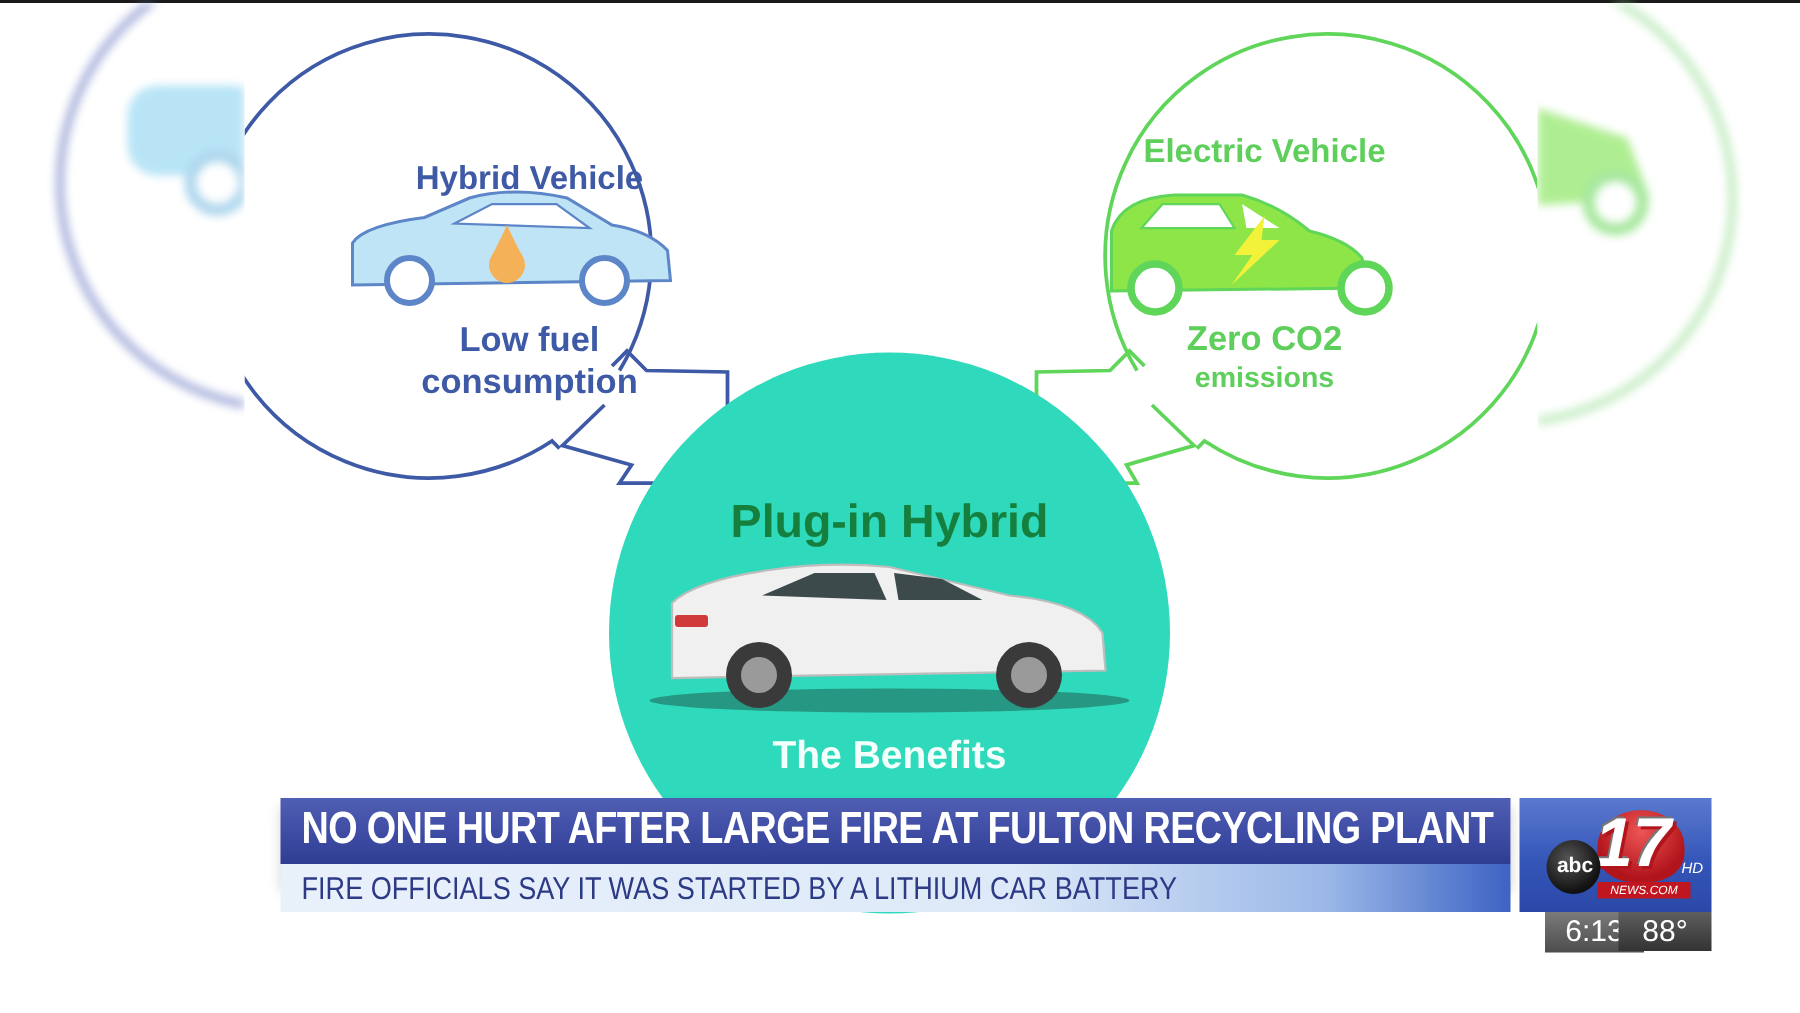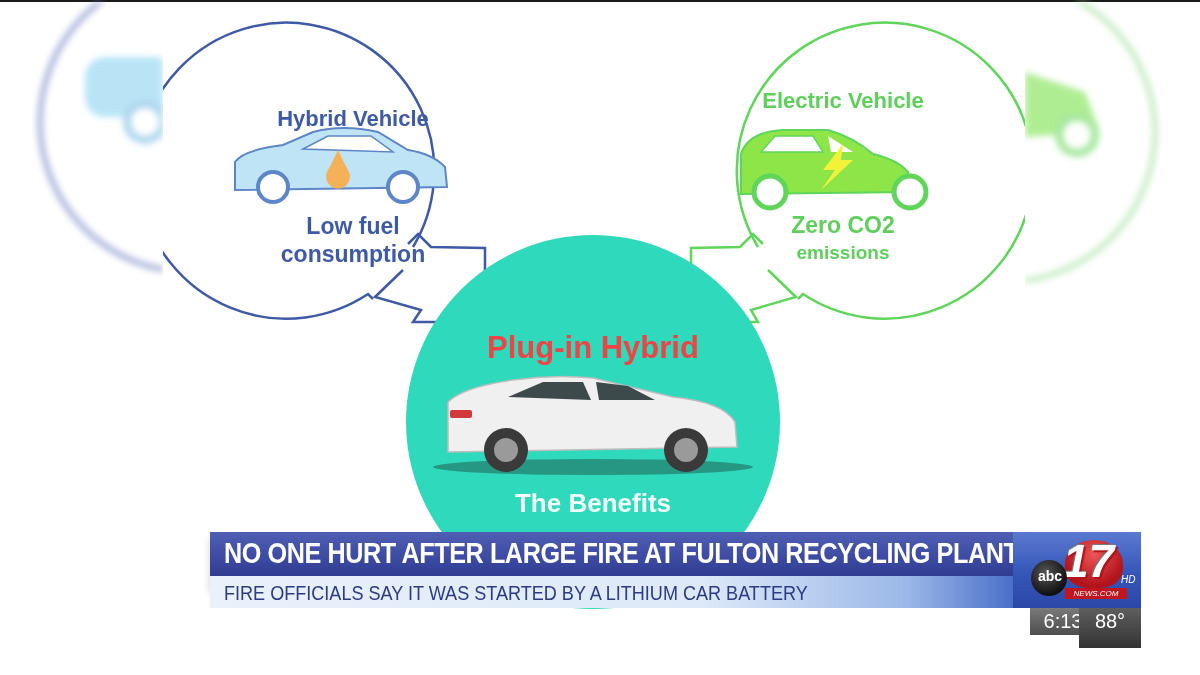--- a/index.html
+++ b/index.html
@@ -9,36 +9,36 @@
   .blur-left{left:0;width:163px;}
   .blur-right{left:1025px;width:175px;}
   .frame{position:absolute;left:163px;top:2px;width:862px;height:673px;background:#fff;overflow:hidden;}
   svg{display:block;}
   .lbl{position:absolute;font-weight:bold;text-align:center;white-space:nowrap;}
   .hybrid-title{left:60px;top:104px;width:260px;font-size:22px;color:#3e5aa6;}
   .hybrid-sub{left:60px;top:210px;width:260px;font-size:23px;line-height:28px;color:#3e5aa6;}
   .ev-title{left:545px;top:86px;width:270px;font-size:22px;color:#5fcf5c;}
   .ev-sub1{left:545px;top:210px;width:270px;font-size:23px;color:#5fcf5c;}
   .ev-sub2{left:545px;top:240px;width:270px;font-size:19px;color:#5fcf5c;}
-  .phev-title{left:240px;top:328px;width:380px;font-size:31px;color:#ef4444;}
+  .phev-title{left:240px;top:328px;width:380px;font-size:31px;color:#15803d;}
   .phev-sub{left:240px;top:486px;width:380px;font-size:26px;color:#f2fffb;}
-  .lower-third{position:absolute;left:210px;top:532px;width:820px;height:56px;box-shadow:0 6px 8px rgba(0,0,0,.18);}
+  .lower-third{position:absolute;left:187px;top:532px;width:820px;height:56px;box-shadow:0 6px 8px rgba(0,0,0,.18);}
   .headline-bar{position:absolute;left:0;top:0;width:820px;height:44px;background:linear-gradient(180deg,#4f5fb3 0%,#3c4aa2 60%,#2f3c90 100%);}
   .headline{position:absolute;left:14px;top:4px;font-family:"Liberation Sans",sans-serif;font-weight:bold;font-size:30px;color:#fff;letter-spacing:-0.5px;transform:scaleX(.84);transform-origin:left center;white-space:nowrap;}
   .sub-bar{position:absolute;left:0;top:44px;width:820px;height:32px;background:linear-gradient(90deg,#e9f1fb 0%,#dde9f8 60%,#9bb8e8 85%,#3d63c4 100%);}
   .subline{position:absolute;left:14px;top:5px;font-size:21px;color:#2d3a86;transform:scaleX(.86);transform-origin:left center;white-space:nowrap;}
   .logo-box{position:absolute;left:1013px;top:532px;width:128px;height:76px;background:linear-gradient(180deg,#5a79cf 0%,#3456b8 55%,#2b48a8 100%);}
   .abc-ball{position:absolute;left:18px;top:28px;width:36px;height:36px;border-radius:50%;background:radial-gradient(circle at 40% 35%,#555 0%,#111 70%);}
   .abc-text{position:absolute;left:19px;top:36px;width:36px;text-align:center;font-weight:bold;font-size:14px;color:#fff;}
   .red-disc{position:absolute;left:52px;top:8px;width:58px;height:48px;border-radius:50% 50% 40% 40%;background:radial-gradient(circle at 50% 30%,#e55 0%,#b1141b 70%);}
   .num17{position:absolute;left:50px;top:4px;width:64px;font-weight:bold;font-style:italic;font-size:46px;line-height:50px;color:#fff;text-shadow:2px 2px 0 #b1141b,-1px -1px 0 #777;}
   .hd{position:absolute;left:108px;top:42px;font-weight:normal;font-style:italic;font-size:10px;color:#fff;}
   .newscom{position:absolute;left:52px;top:56px;width:62px;height:11px;background:#c0161f;color:#fff;font-weight:normal;font-style:italic;font-size:8px;line-height:11px;text-align:center;}
   .time-box{position:absolute;left:1013px;top:608px;width:66px;height:27px;background:linear-gradient(180deg,#7a7a7a,#4d4d4d);color:#fff;font-size:20px;line-height:27px;text-align:center;margin-left:17px;}
-  .temp-box{position:absolute;left:1079px;top:608px;width:62px;height:40px;background:linear-gradient(180deg,#5e5e5e,#333);color:#fff;font-size:20px;line-height:27px;text-align:center;}
+  .temp-box{position:absolute;left:1079px;top:608px;width:62px;height:26px;background:linear-gradient(180deg,#5e5e5e,#333);color:#fff;font-size:20px;line-height:27px;text-align:center;}
 </style>
 </head>
 <body>
 
 <div class="topline"></div>
 
 <div class="blur-side blur-left">
   <svg width="163" height="673">
     <circle cx="190" cy="120" r="150" fill="none" stroke="#6f7fc4" stroke-width="6"></circle>
     <rect x="85" y="55" width="90" height="60" rx="20" fill="#7fcff0"></rect>

